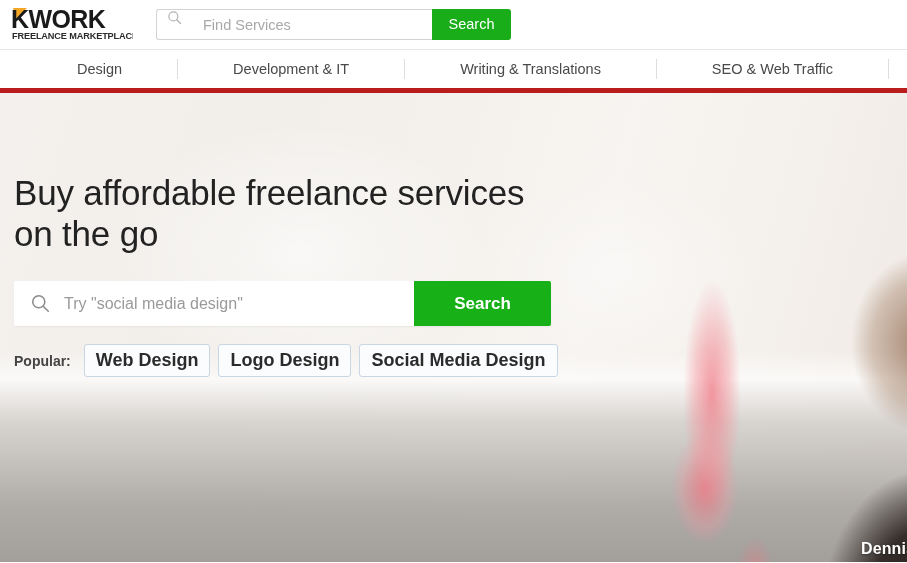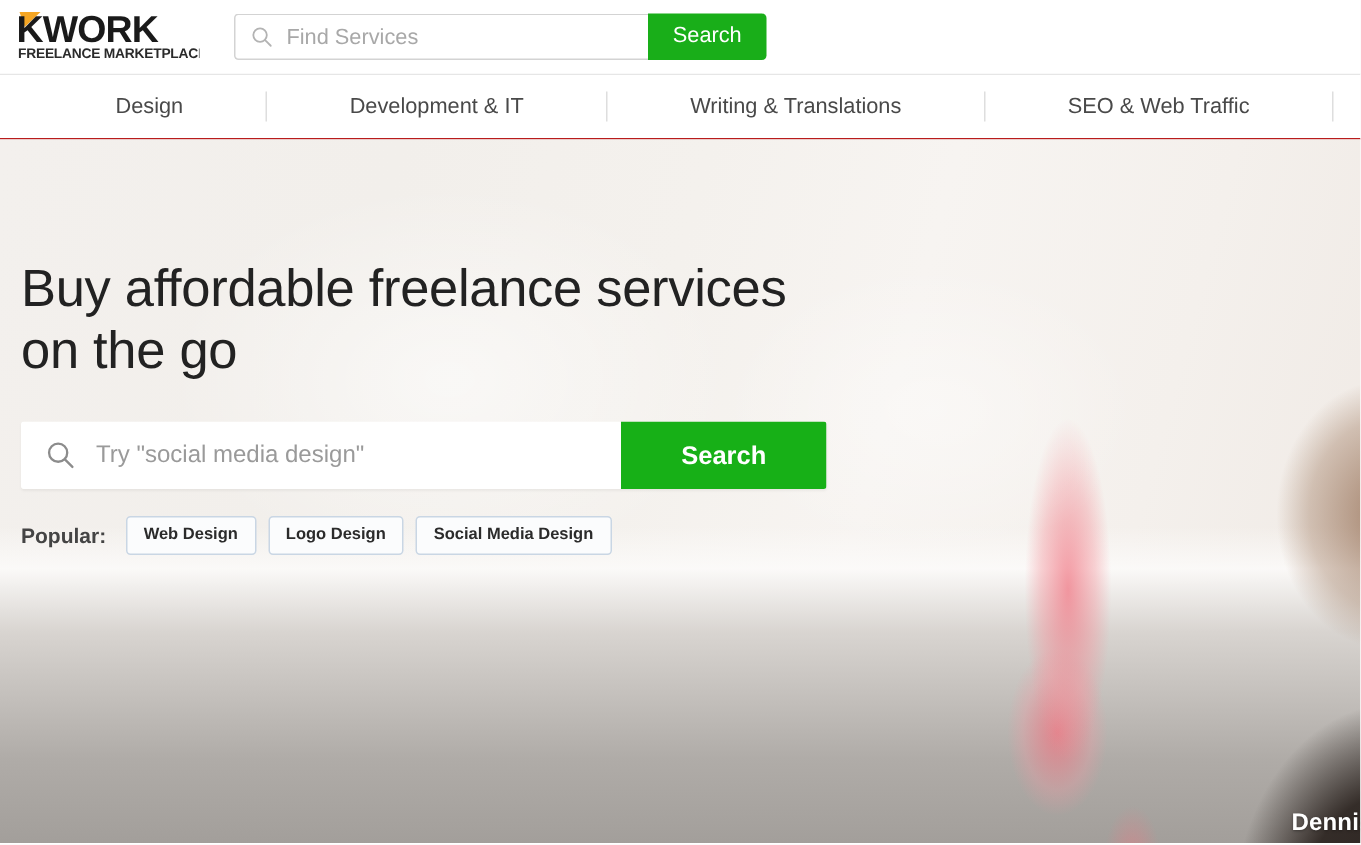--- a/index.html
+++ b/index.html
@@ -44,24 +44,24 @@
     width: 355px;
     box-sizing: border-box;
   }
   .header-search-field {
     flex: 1 1 auto;
     border: 1px solid #d3d3d3;
     border-right: none;
     border-radius: 3px 0 0 3px;
     background: #fff;
     display: flex;
-    align-items: center;
     padding-left: 10px;
     box-sizing: border-box;
     min-width: 0;
+    gap: 12px;
   }
   .header-search-icon {
     flex: none;
     width: 15px;
     height: 15px;
     margin-right: 9px;
     display: block;
   }
   .header-search-input {
     border: none;
@@ -90,21 +90,21 @@
     cursor: pointer;
     line-height: 1;
     padding: 0;
   }
 
   
   .catnav {
     height: 44px;
     background: #ffffff;
     border-top: 1px solid #e6e6e6;
-    border-bottom: 1px solid #b91c1c;
+    border-bottom: 5px solid #b91c1c;
     display: flex;
     align-items: center;
     box-sizing: border-box;
   }
   .catnav-inner {
     display: flex;
     align-items: center;
     width: 100%;
     padding: 0 18px 0 22px;
     box-sizing: border-box;
@@ -259,21 +259,21 @@
     margin-right: 13px;
     line-height: 1;
     white-space: nowrap;
   }
   .popular-tag {
     display: inline-block;
     border: 1px solid #c9d6e4;
     background: #fbfcfd;
     border-radius: 3px;
     padding: 6px 11px 7px 11px;
-    font-size: 11px;
+    font-size: 18px;
     color: #2b2b2b;
     text-decoration: none;
     margin-right: 8px;
     line-height: 1;
     white-space: nowrap;
     cursor: pointer;
   }
 
   
   .hero-credit {

